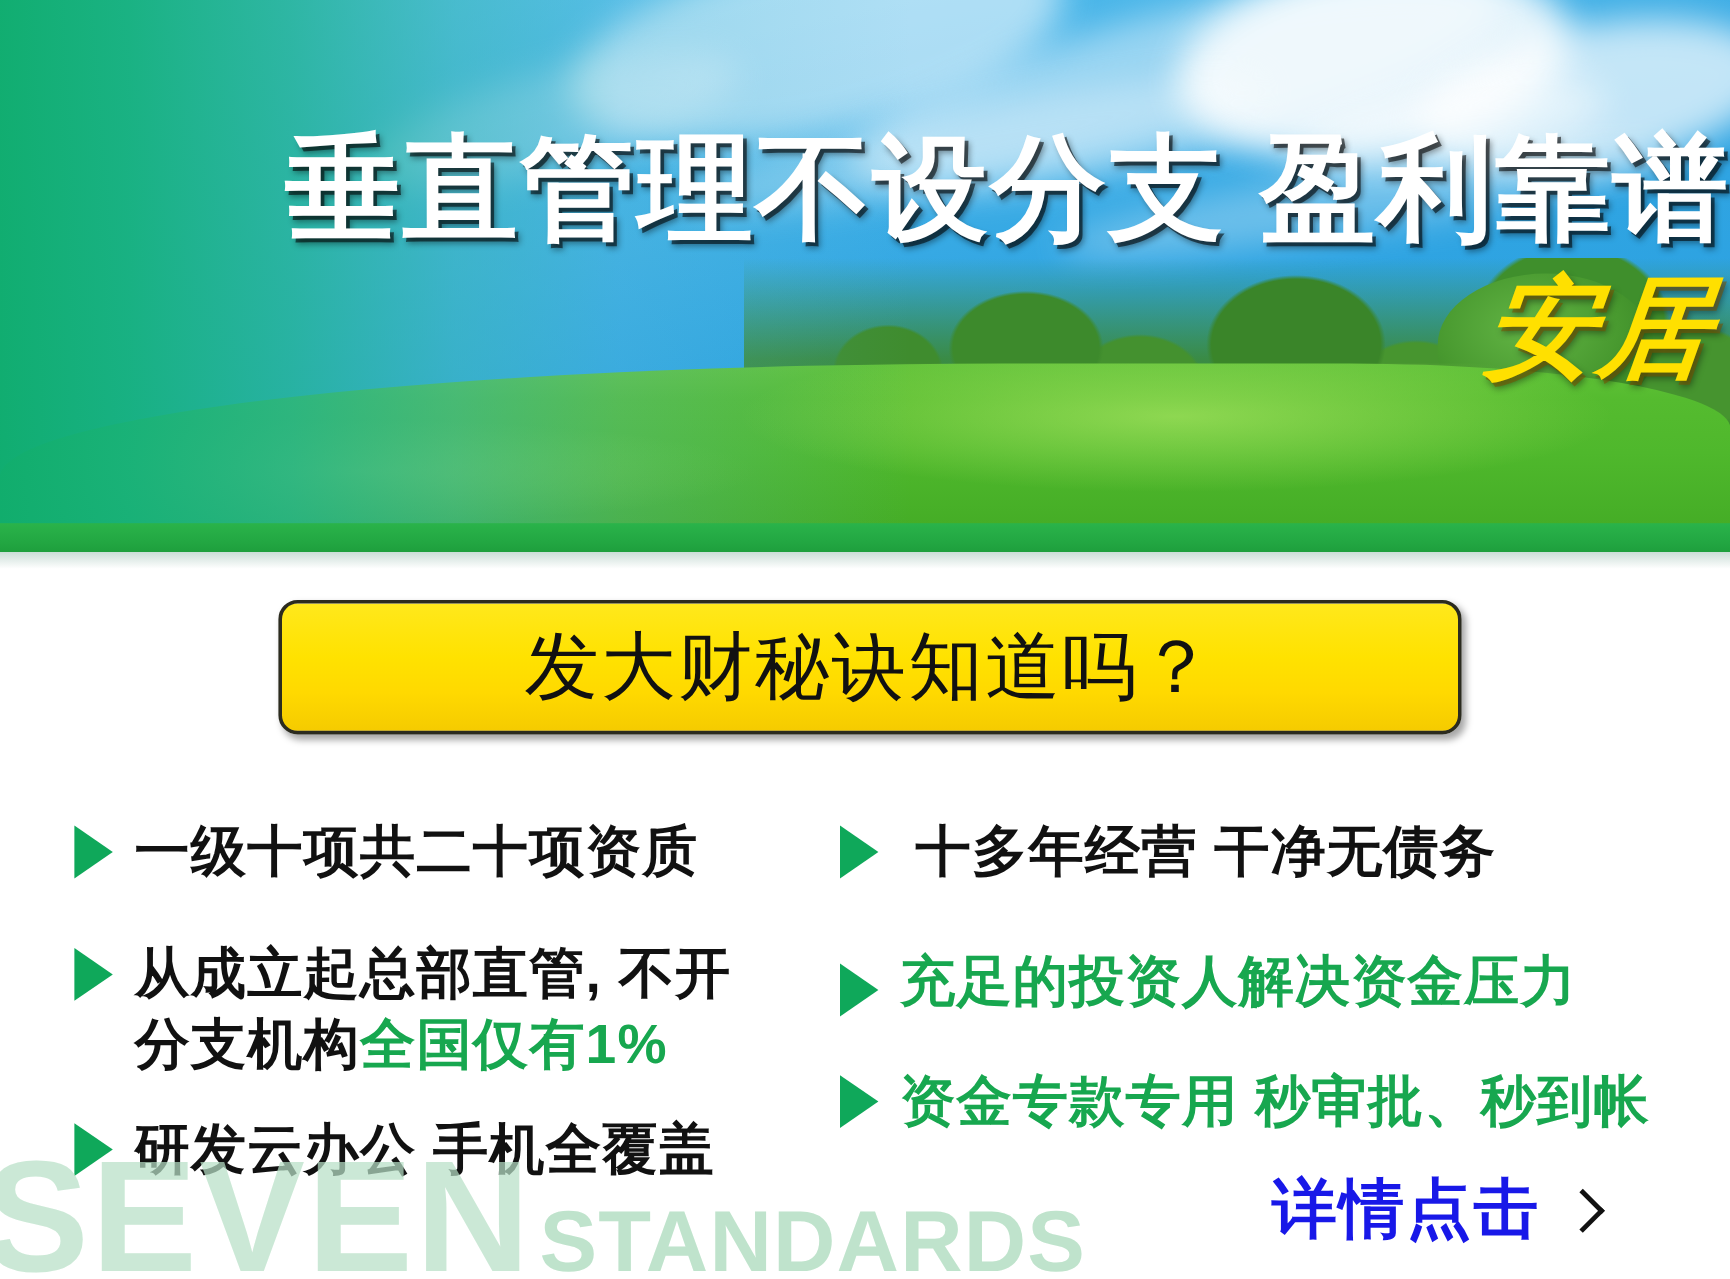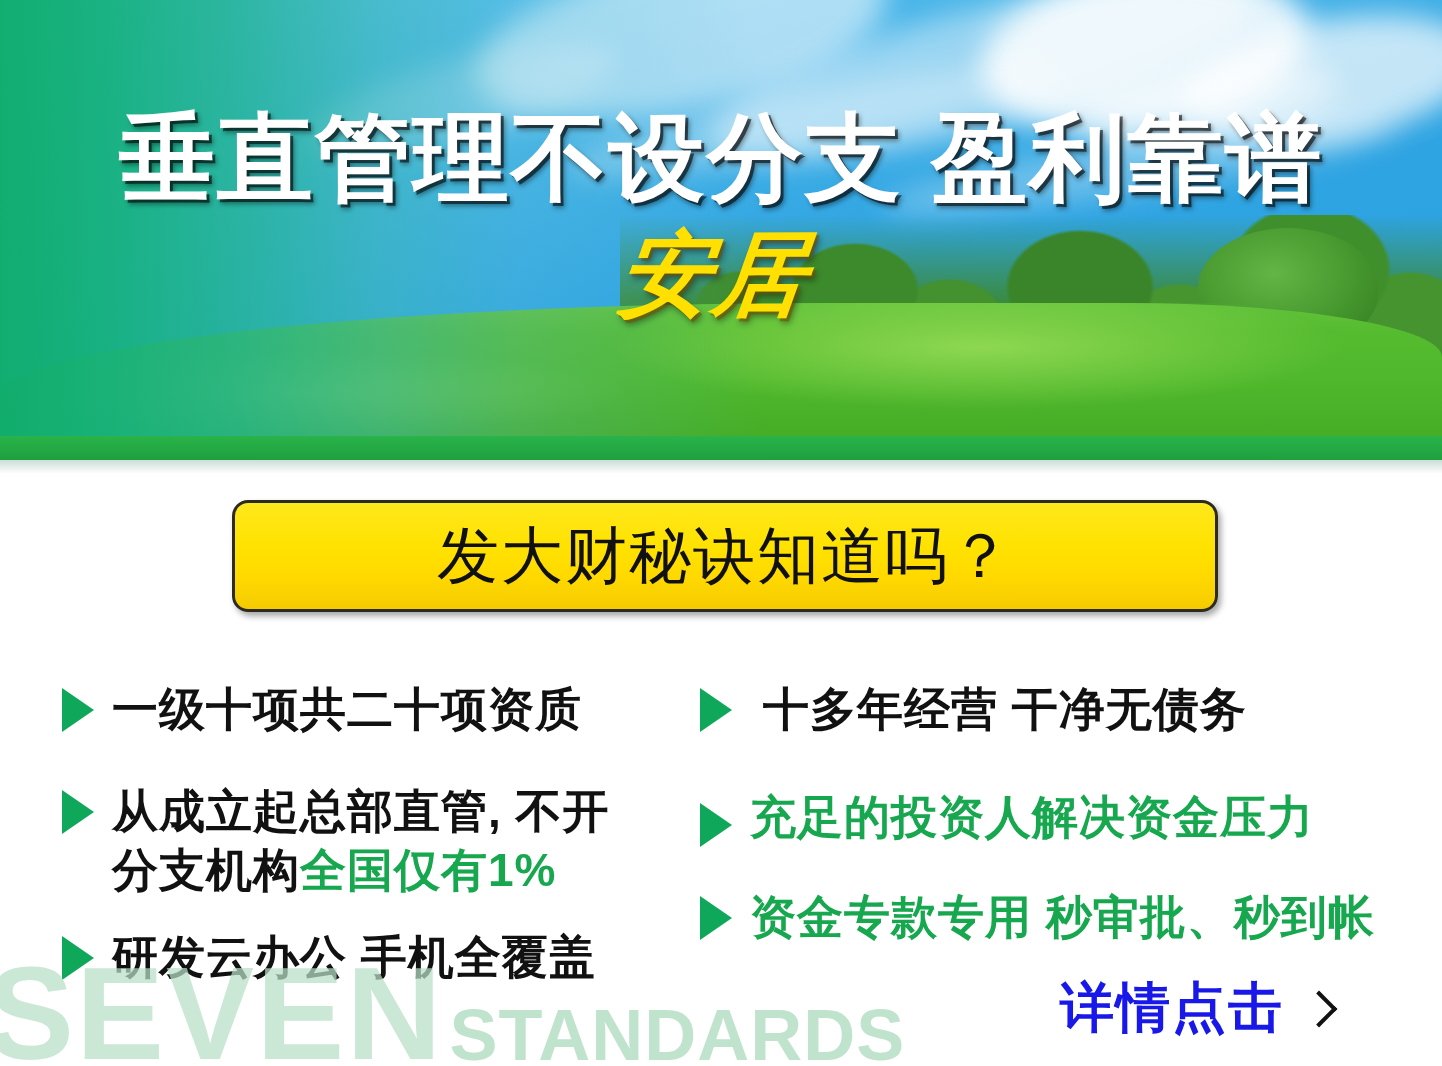--- a/index.html
+++ b/index.html
@@ -92,21 +92,21 @@
       rgba(22,177,124,.94) 14%,
       rgba(36,180,146,.80) 32%,
       rgba(60,185,178,.52) 50%,
       rgba(90,190,210,.24) 68%,
       rgba(120,195,230,0) 100%);
   }
 
   
   .headline-wrap{
     position:absolute;left:0;top:0;width:1442px;height:460px;
-    display:flex;flex-direction:column;align-items:center;justify-content:flex-start;
+    display:flex;flex-direction:column;align-items:flex-end;justify-content:flex-start;
   }
   .h-line1{
     margin-top:110px;
     font-size:96px;line-height:1;font-weight:bold;color:#ffffff;
     letter-spacing:2px;white-space:nowrap;
     text-shadow:
       3px 3px 0 rgba(0,0,0,.55),
       4px 5px 5px rgba(0,0,0,.40);
   }
   .h-line2{

